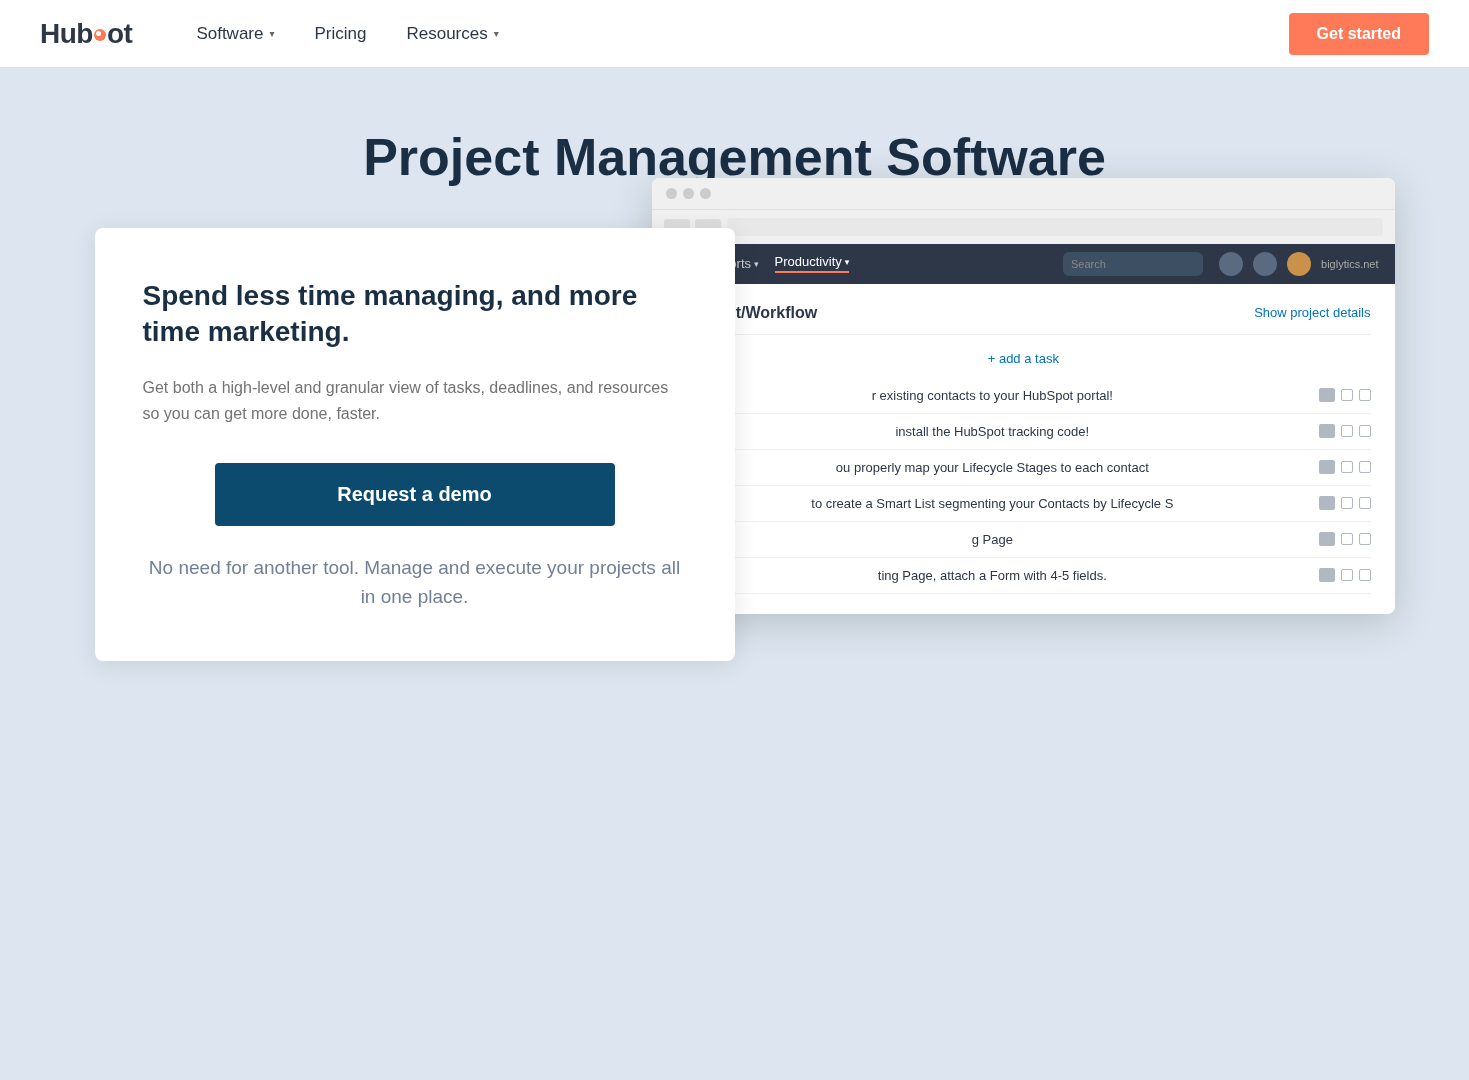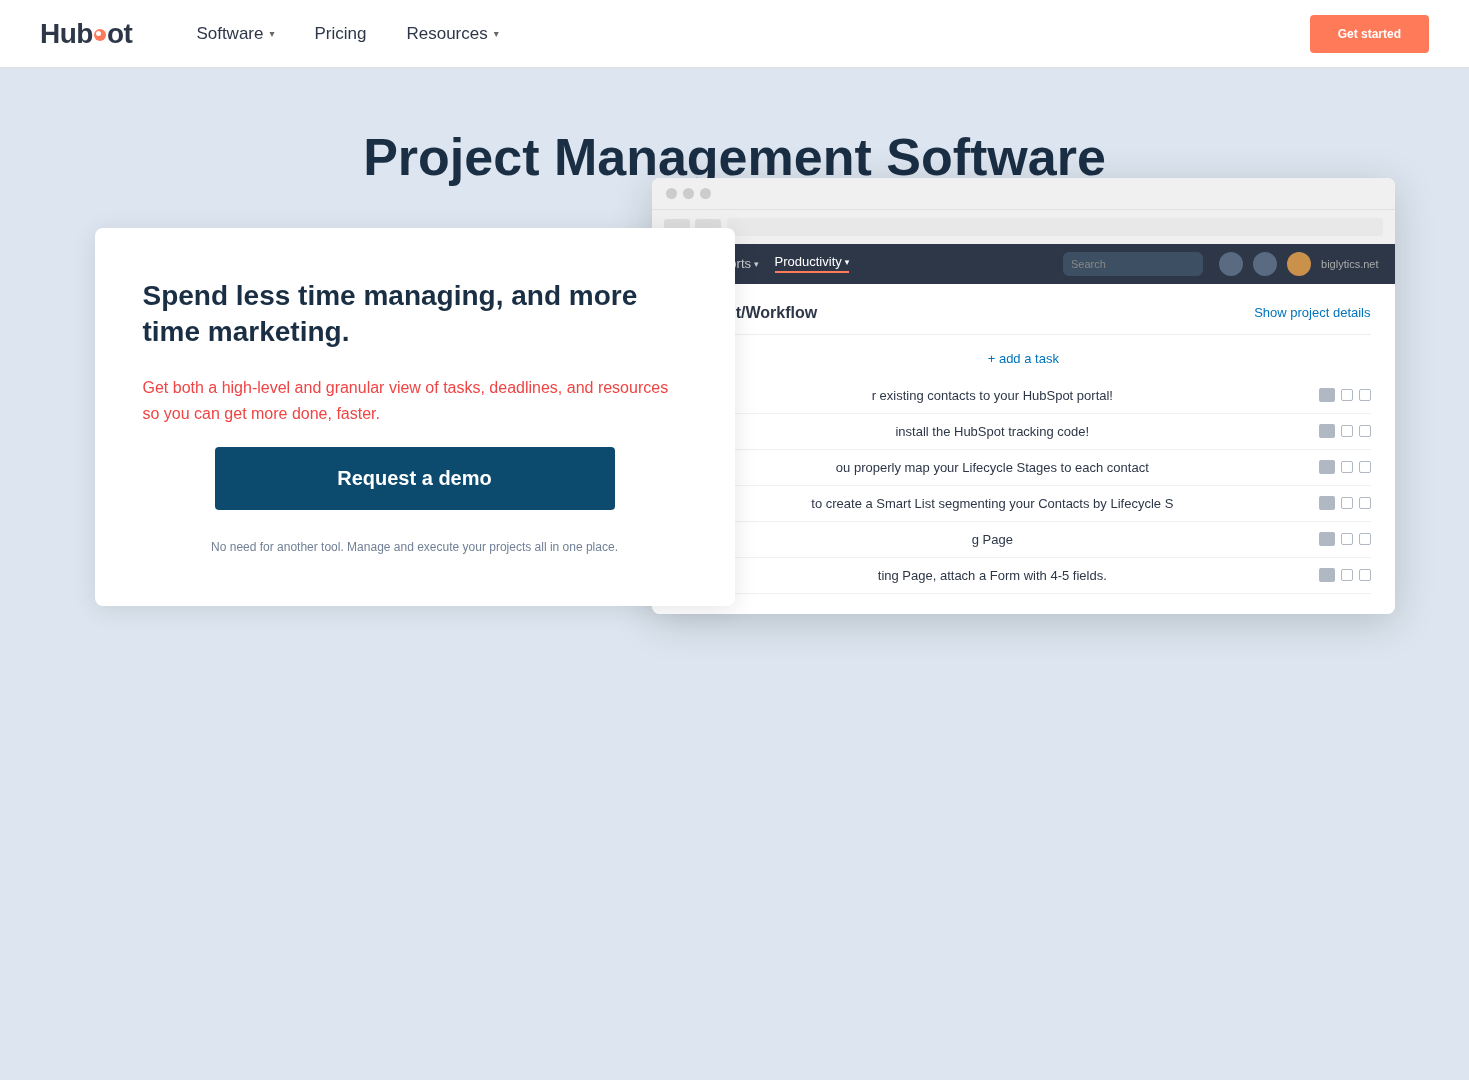--- a/index.html
+++ b/index.html
@@ -69,21 +69,21 @@
       font-size: 10px;
       color: #666;
       margin-left: 2px;
     }
     .navbar-cta {
       background: #ff7a59;
       color: #fff;
       border: none;
       padding: 12px 28px;
       border-radius: 4px;
-      font-size: 12px;
+      font-size: 16px;
       font-weight: 600;
       cursor: pointer;
       white-space: nowrap;
       text-align: center;
     }
 
     
     .hero {
       background: #dde6f0;
       padding: 60px 40px 0;
@@ -130,41 +130,41 @@
     }
     .card-heading {
       font-size: 28px;
       font-weight: 700;
       color: #1a2e44;
       line-height: 1.3;
       margin-bottom: 24px;
     }
     .card-body {
       font-size: 16px;
-      color: #ef4444;
+      color: #737373;
       line-height: 1.65;
-      margin-bottom: 20px;
+      margin-bottom: 36px;
     }
     .demo-btn {
       background: #0c4a6e;
       color: #fff;
       border: none;
       padding: 20px 60px;
       border-radius: 4px;
       font-size: 20px;
       font-weight: 600;
       cursor: pointer;
       display: block;
       width: 100%;
       max-width: 400px;
       margin: 0 auto 28px;
       text-align: center;
     }
     .card-footer-text {
-      font-size: 12px;
+      font-size: 19px;
       color: #718096;
       text-align: center;
       line-height: 1.5;
     }
 
     
     .browser-mockup {
       position: absolute;
       right: -20px;
       top: -30px;

